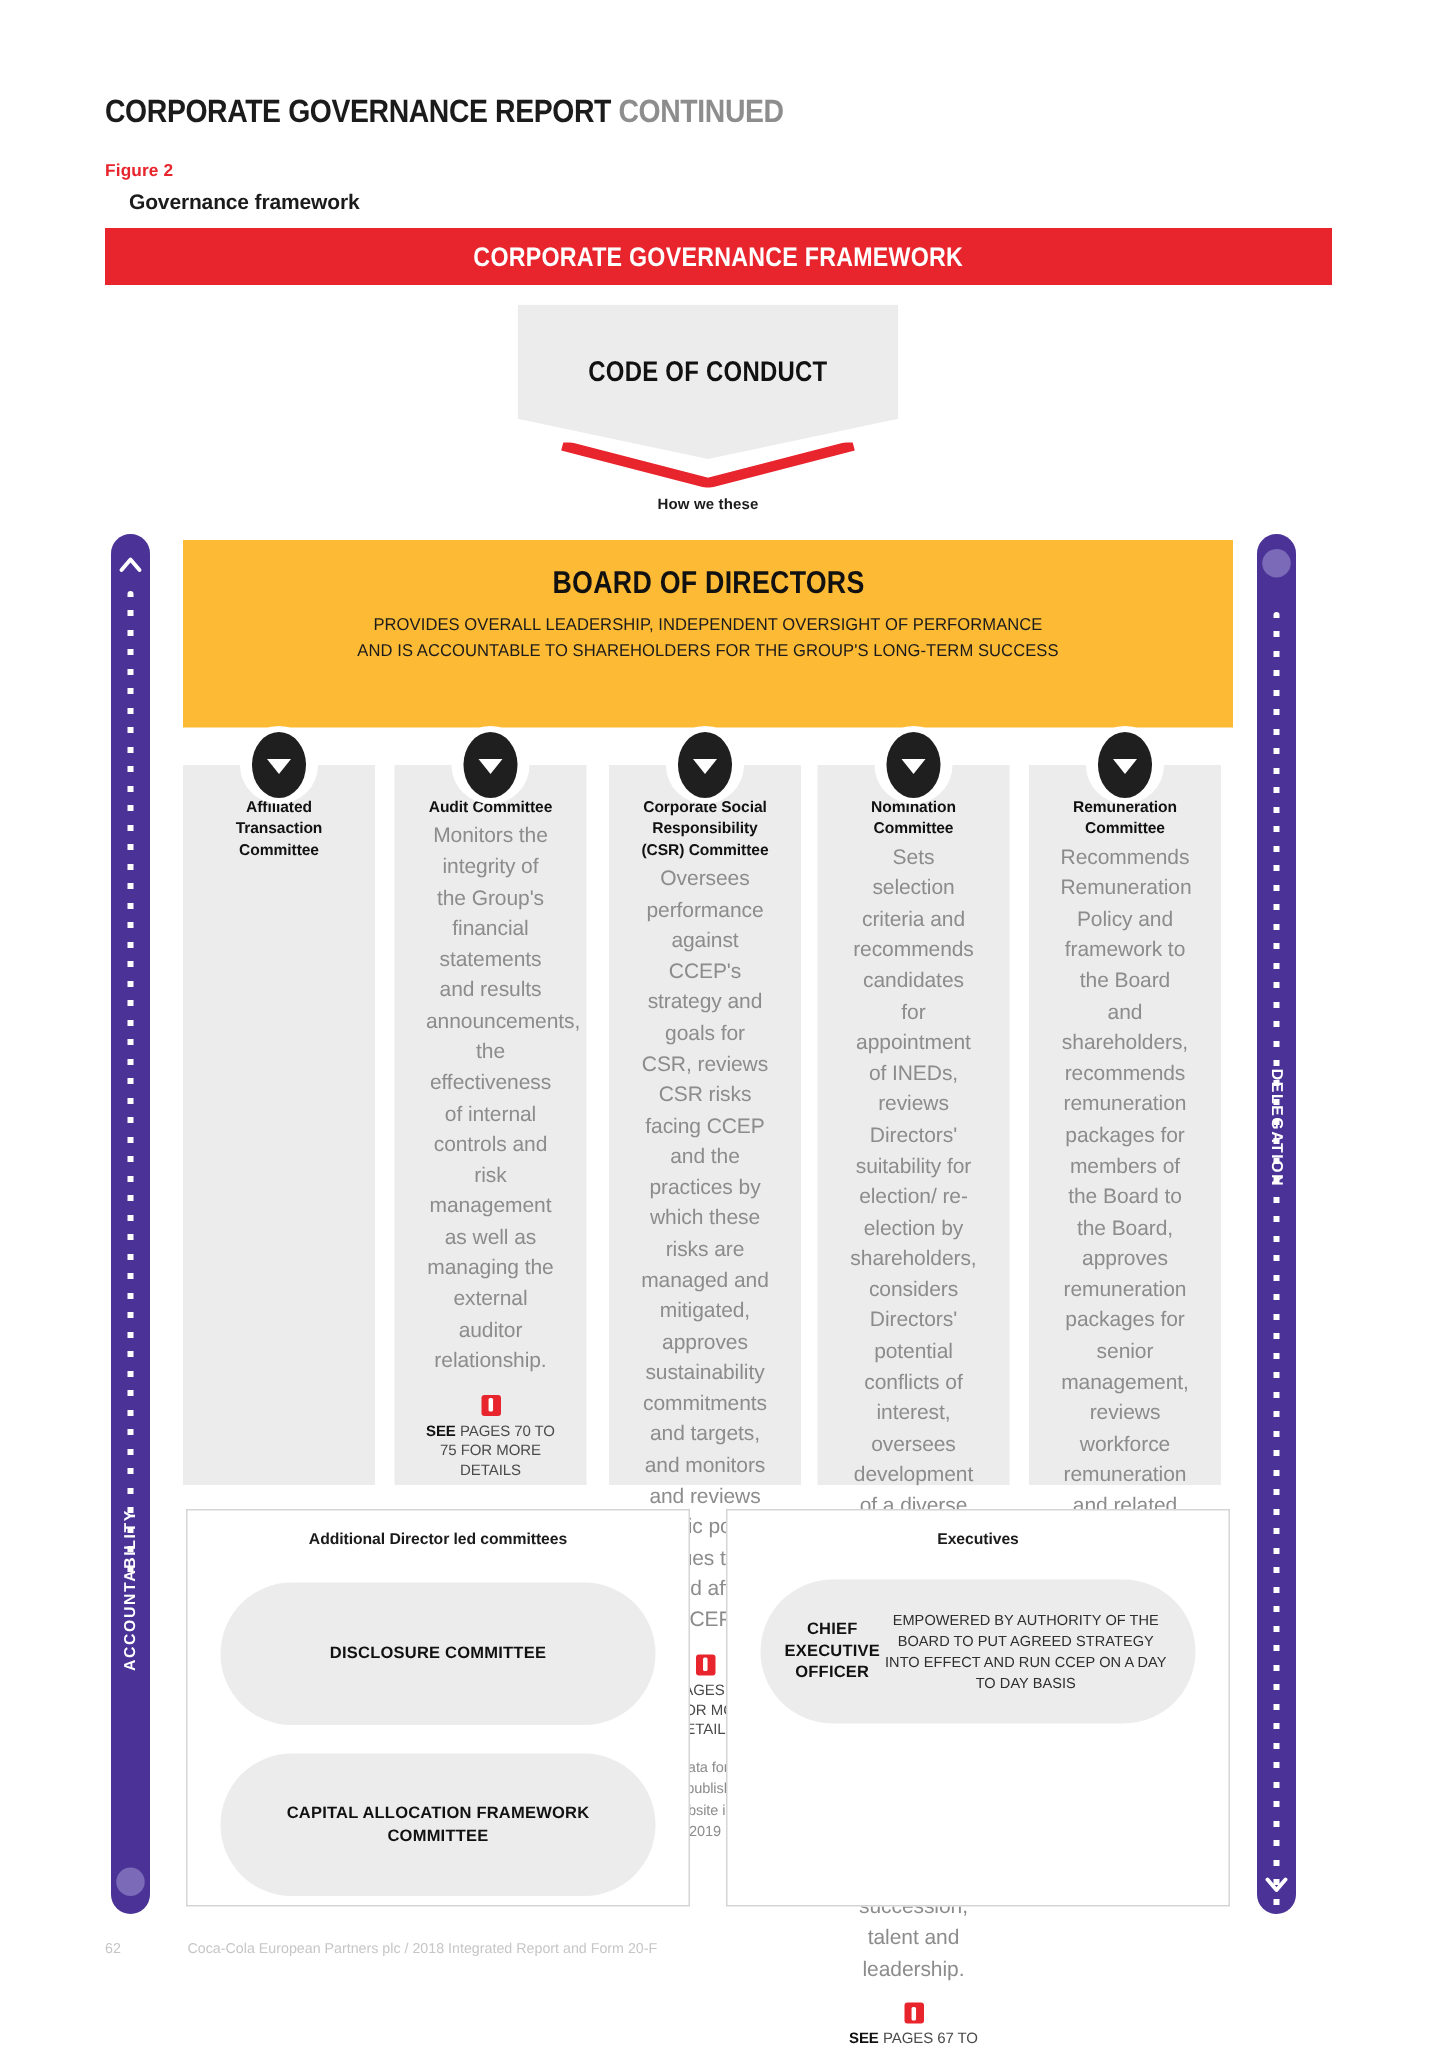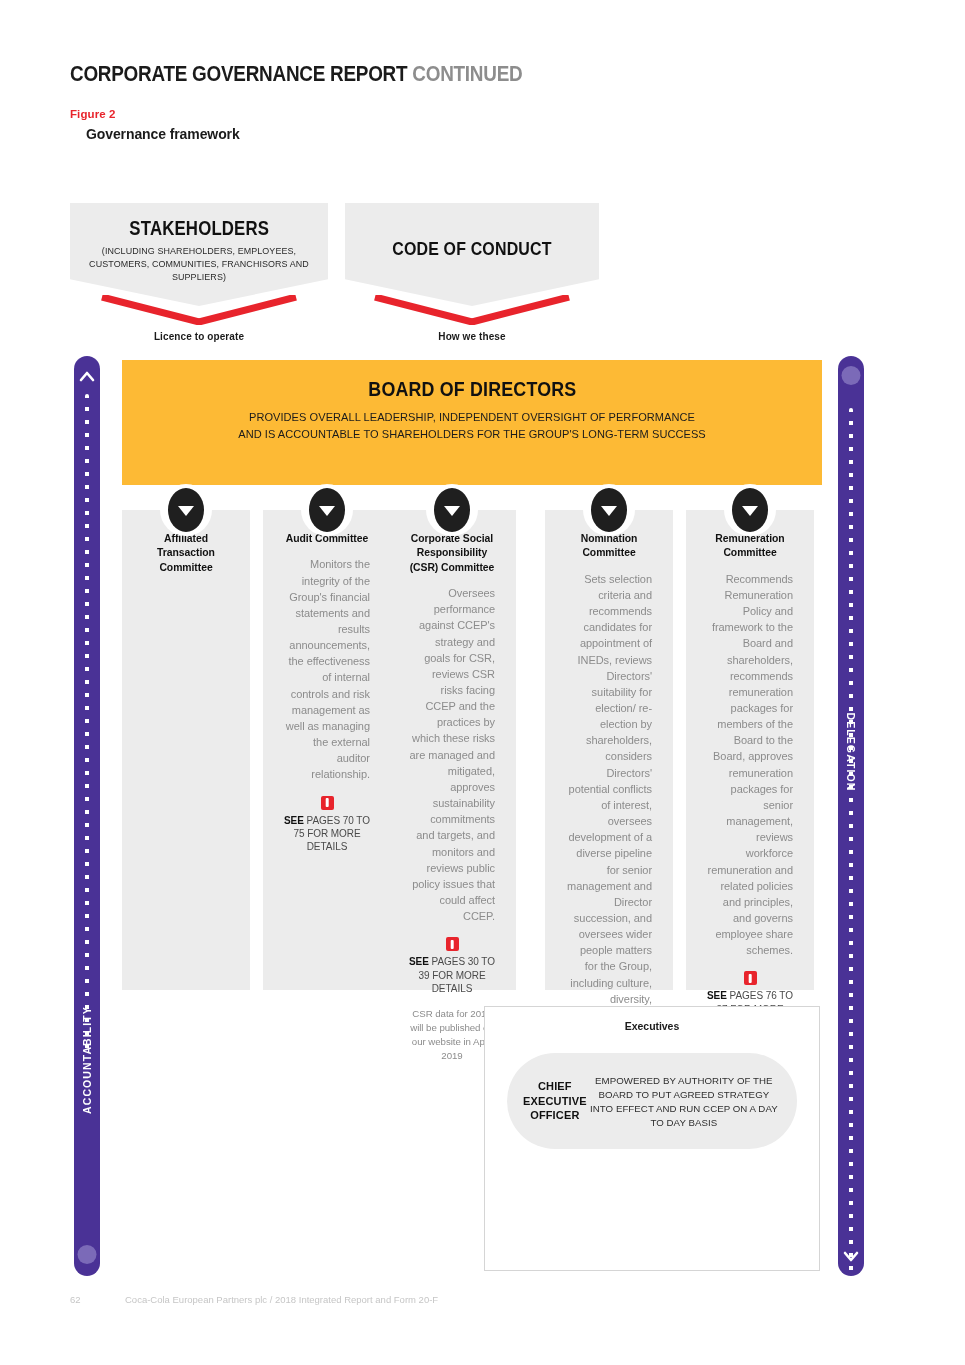--- a/index.html
+++ b/index.html
@@ -146,22 +146,22 @@
     position: absolute; top: 0; width: 128px;
     background: #ECECEC;
     padding: 22px 21px 14px;
     text-align: center;
   }
   .col .cname {
     font-size: 10.4px; font-weight: 700; color: #111;
     line-height: 1.38; letter-spacing: -.05px;
   }
   .col .cdesc {
-    margin-top: 10px; font-size: 11px; color: #8c8c8c;
-    line-height: 1.47; letter-spacing: -.05px; text-align: right;
+    font-size: 14px; color: #8c8c8c;
+    line-height: 1.47; letter-spacing: -.05px;
   }
   .seebox { margin-top: 13px; }
   .seeicon {
     width: 13px; height: 14px; border-radius: 2px;
     background: #E8242C; margin: 0 auto 4px;
     position: relative;
   }
   .seeicon::after {
     content: ""; position: absolute; left: 50%; top: 2.5px;
     transform: translateX(-50%);
@@ -237,35 +237,26 @@
 
 <div class="page">
 
   <div class="hdr">
     <span class="a">CORPORATE GOVERNANCE REPORT</span>
     <span class="b">CONTINUED</span>
   </div>
   <div class="figlabel">Figure 2</div>
   <div class="figtitle">Governance framework</div>
 
+  <div class="banner">
+    <span>CORPORATE GOVERNANCE FRAMEWORK</span>
+  </div>
 
   <div class="pillars">
 
-    <div class="pillar wide" style="left:0; width:258px;">
-      <div class="shape">
-        <div class="ttl">STAKEHOLDERS</div>
-        <div class="sub">(INCLUDING SHAREHOLDERS, EMPLOYEES, CUSTOMERS, COMMUNITIES, FRANCHISORS AND SUPPLIERS)</div>
-      </div>
-      <div class="chev">
-        <svg viewBox="0 0 258 30" preserveAspectRatio="none">
-          <path d="M32 2 L129 27 L226 2" fill="none" stroke="#E8242C" stroke-width="7"></path>
-        </svg>
-      </div>
-      <div class="caption">Licence to operate</div>
-    </div>
 
     <div class="pillar center" style="left:275px; width:254px;">
       <div class="shape">
         <div class="ttl">CODE OF CONDUCT</div>
       </div>
       <div class="chev">
         <svg viewBox="0 0 254 30" preserveAspectRatio="none">
           <path d="M30 2 L127 27 L224 2" fill="none" stroke="#E8242C" stroke-width="7"></path>
         </svg>
       </div>
@@ -318,21 +309,21 @@
           <i></i>
         </div>
       <div class="cname">Audit Committee</div>
       <div class="cdesc">Monitors the integrity of the Group's financial statements and results announcements, the effectiveness of internal controls and risk management as well as managing the external auditor relationship.</div>
       <div class="seebox">
         <div class="seeicon"></div>
         <div class="seetext"><b>SEE</b><span> PAGES 70 TO 75 FOR MORE DETAILS</span></div>
       </div>
     </div>
 
-    <div class="col" style="left:266px; height:480px;">
+    <div class="col" style="left:284px; height:480px;">
       <div class="knobc" style="left:38px;">
           <i></i>
         </div>
       <div class="cname">Corporate Social Responsibility (CSR) Committee</div>
       <div class="cdesc">Oversees performance against CCEP's strategy and goals for CSR, reviews CSR risks facing CCEP and the practices by which these risks are managed and mitigated, approves sustainability commitments and targets, and monitors and reviews public policy issues that could affect CCEP.</div>
       <div class="seebox">
         <div class="seeicon"></div>
         <div class="seetext"><b>SEE</b><span> PAGES 30 TO 39 FOR MORE DETAILS</span></div>
       </div>
       <div class="note">CSR data for 2018 will be published on our website in April 2019</div>
@@ -356,20 +347,29 @@
         </div>
       <div class="cname">Remuneration Committee</div>
       <div class="cdesc">Recommends Remuneration Policy and framework to the Board and shareholders, recommends remuneration packages for members of the Board to the Board, approves remuneration packages for senior management, reviews workforce remuneration and related policies and principles, and governs employee share schemes.</div>
       <div class="seebox">
         <div class="seeicon"></div>
         <div class="seetext"><b>SEE</b><span> PAGES 76 TO 87 FOR MORE DETAILS</span></div>
       </div>
     </div>
   </div>
 
+  <div class="panel left">
+    <div class="ptitle">Additional Director led committees</div>
+    <div class="pill first">
+      <div class="pn">DISCLOSURE COMMITTEE</div>
+    </div>
+    <div class="pill second">
+      <div class="pn">CAPITAL ALLOCATION FRAMEWORK COMMITTEE</div>
+    </div>
+  </div>
 
   <div class="panel right">
     <div class="ptitle">Executives</div>
     <div class="pill first">
       <div class="pn">CHIEF EXECUTIVE OFFICER</div>
       <div class="pd">EMPOWERED BY AUTHORITY OF THE BOARD TO PUT AGREED STRATEGY INTO EFFECT AND RUN CCEP ON A DAY TO DAY BASIS</div>
     </div>
   </div>
 
   <div class="footer">

